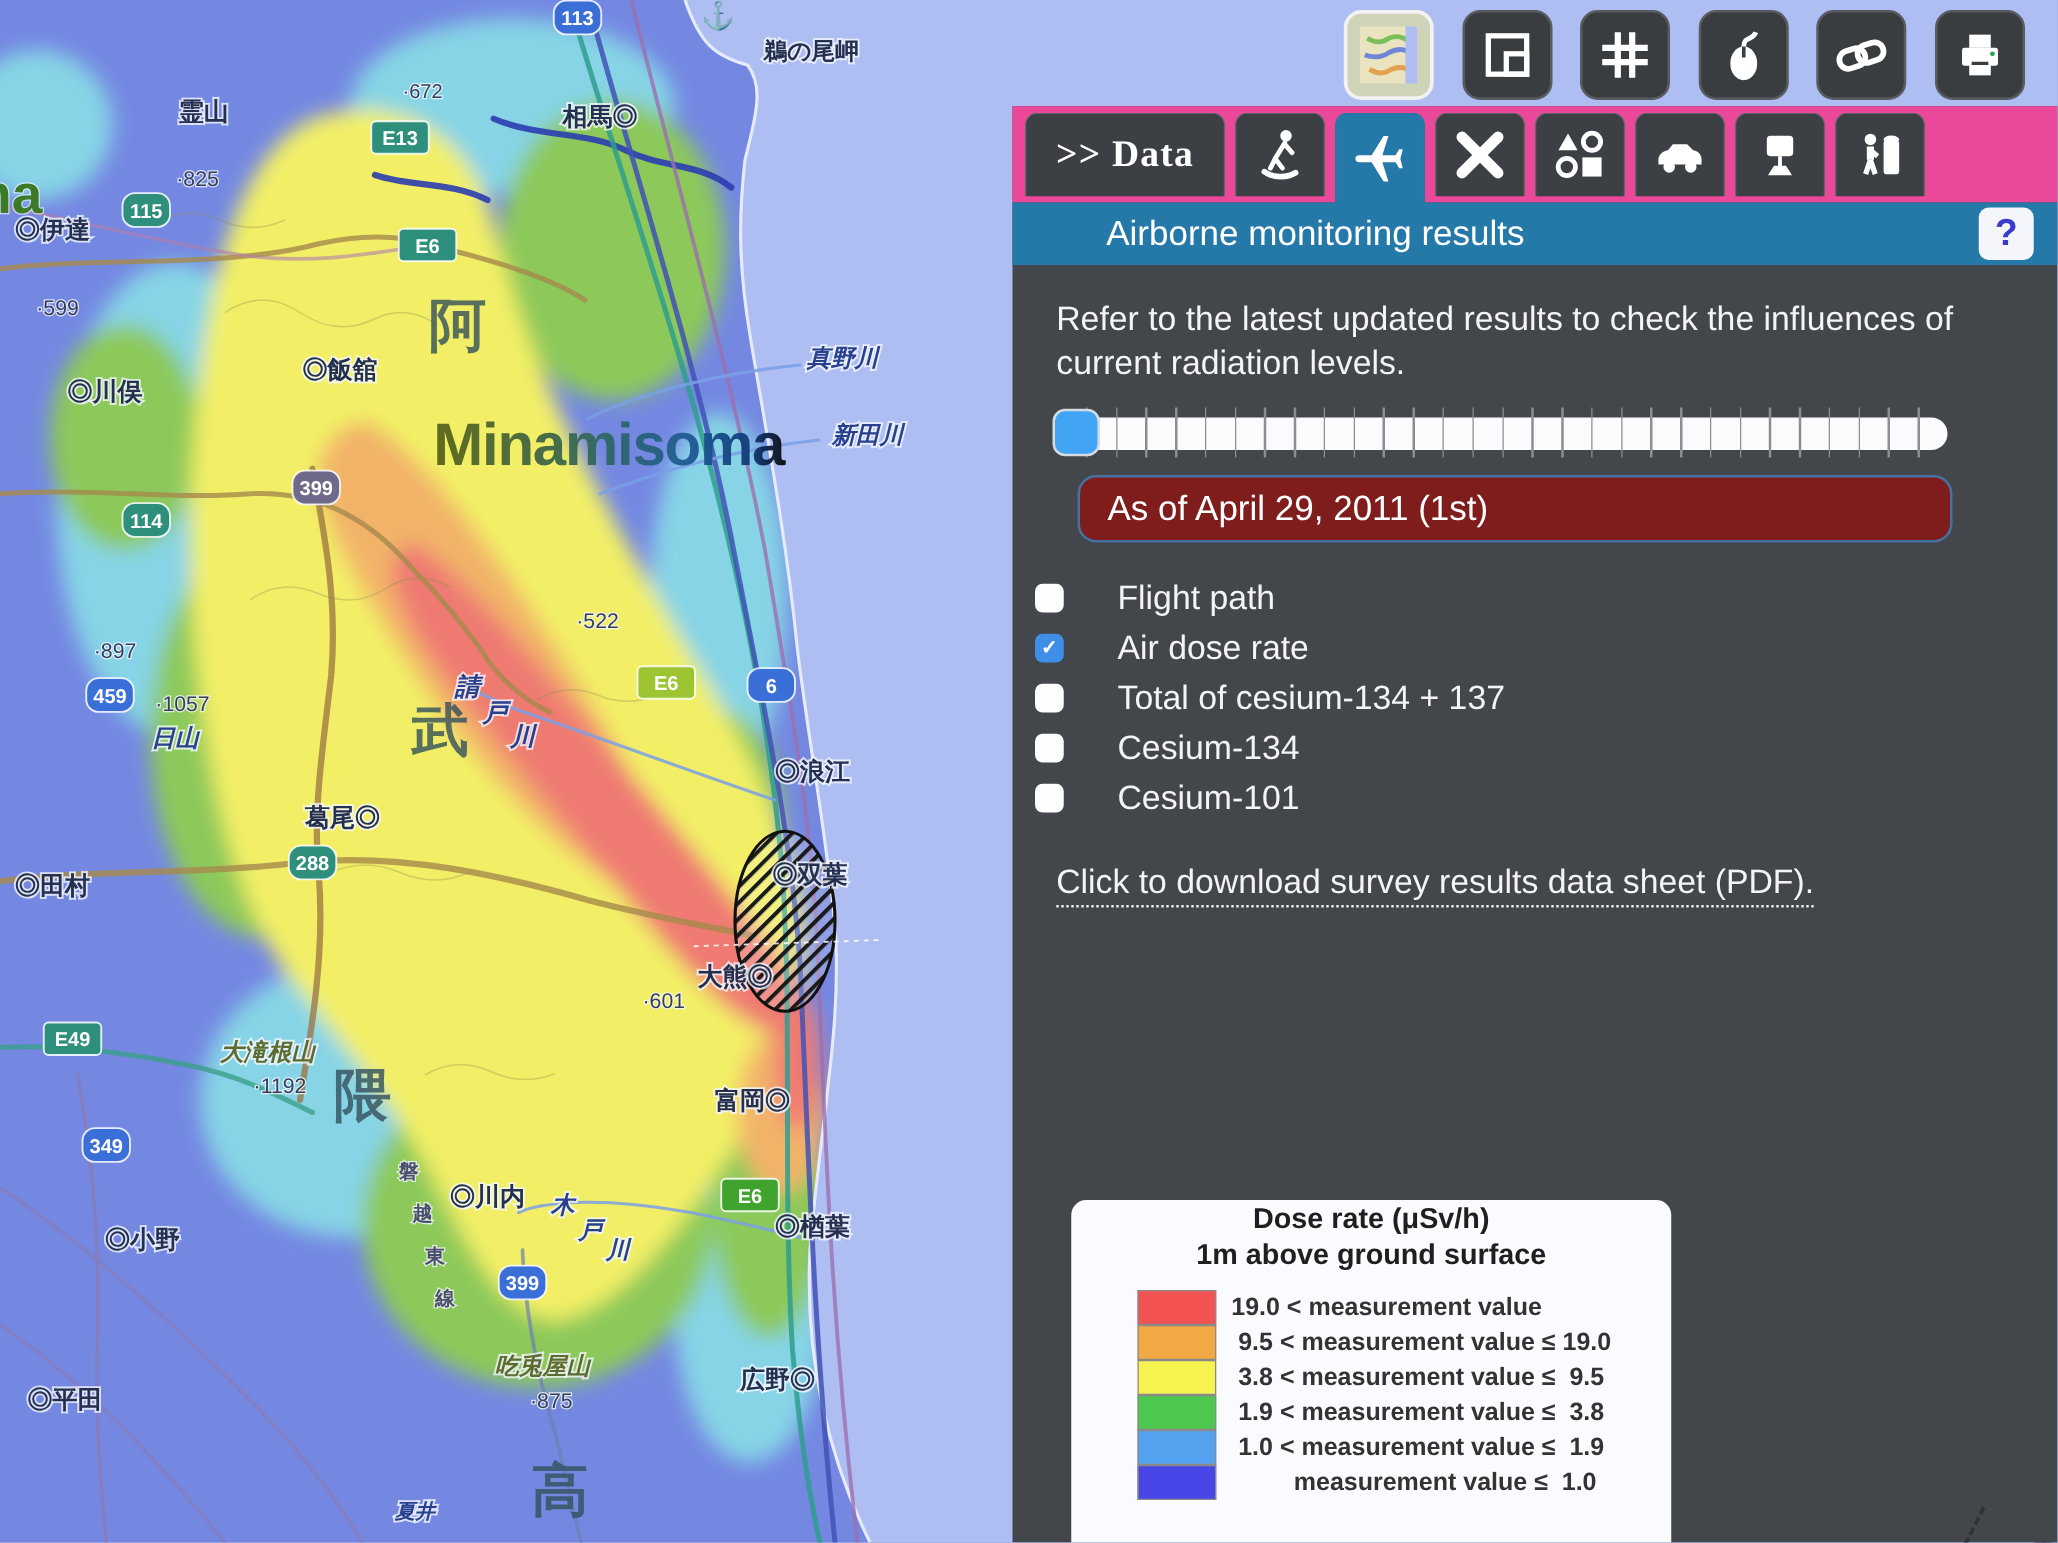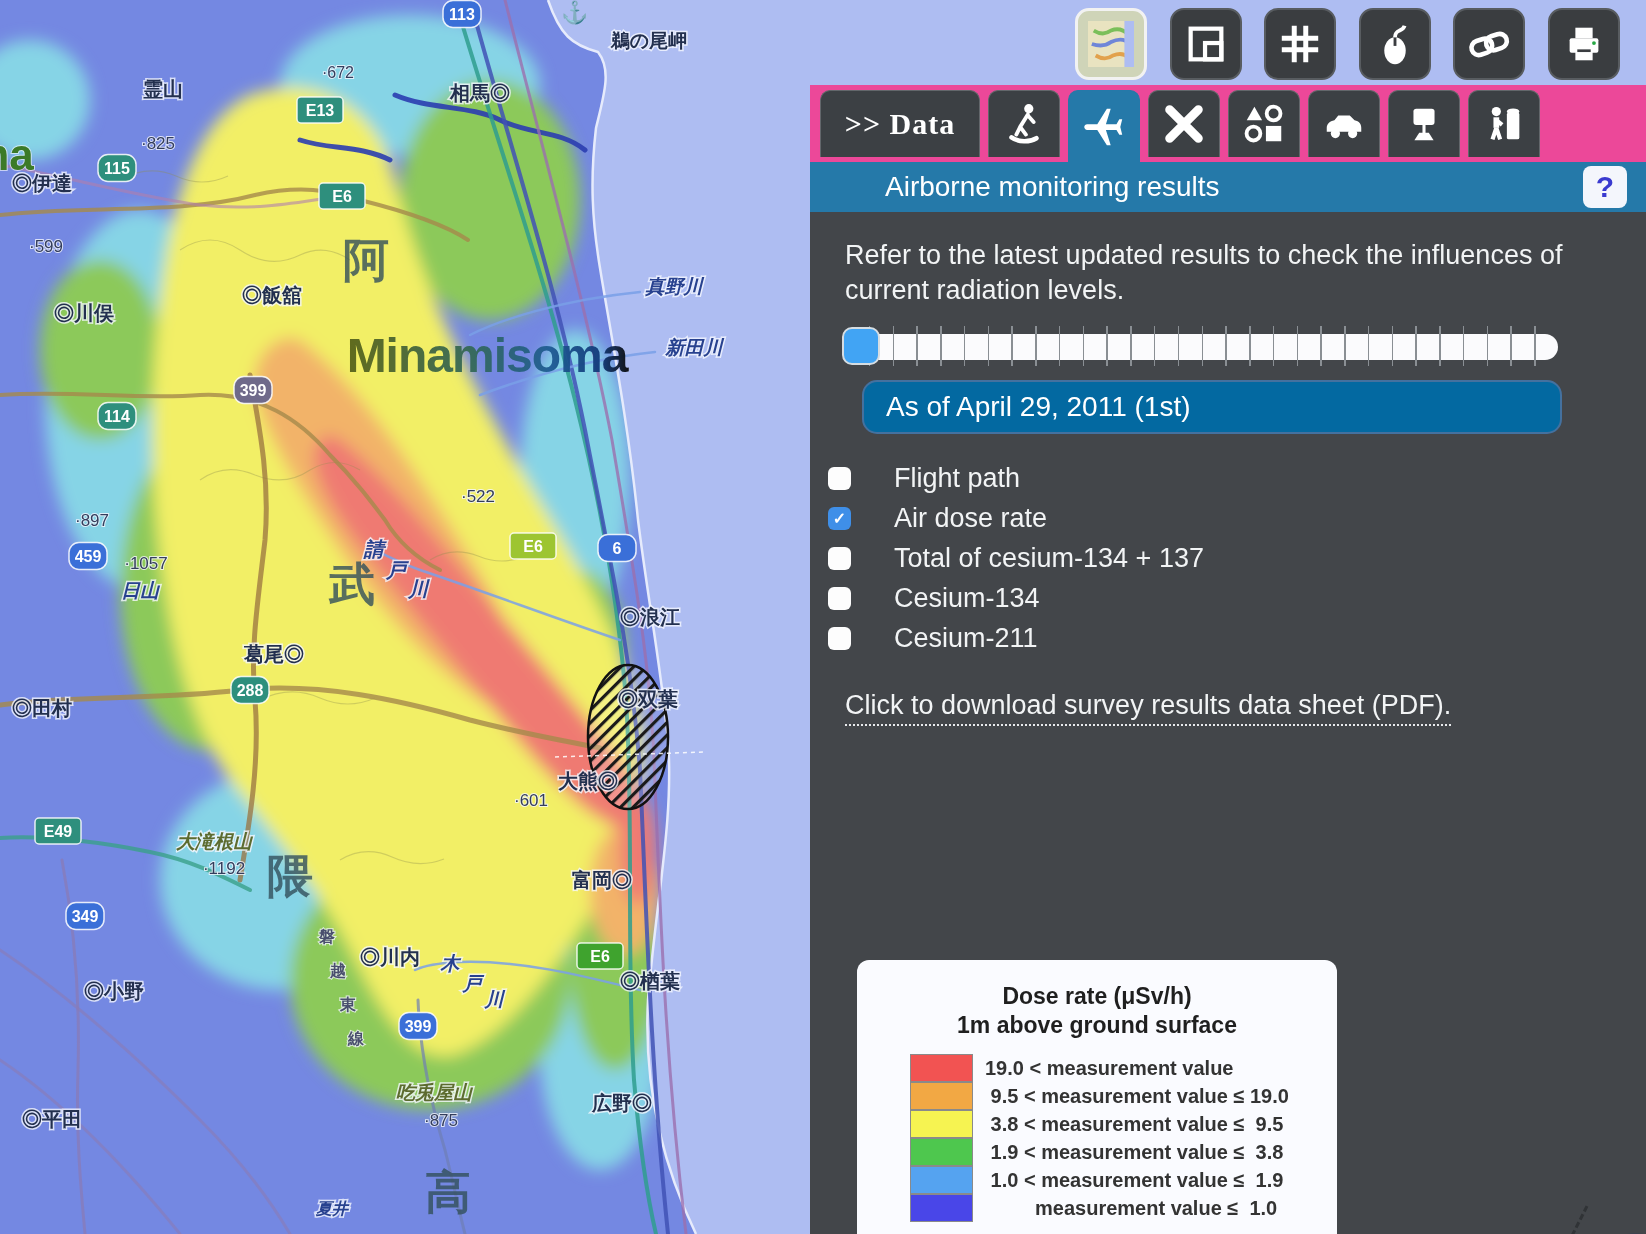--- a/index.html
+++ b/index.html
@@ -38,37 +38,37 @@
             color:#3a3acf;font-size:30px;font-weight:700;display:flex;align-items:center;justify-content:center;}
   .panel-body{padding:0 35px;position:relative;height:calc(100% - 127px);}
   .intro{margin-top:26px;width:745px;font-size:27px;line-height:35px;}
   
   .slider{position:relative;margin-top:24px;width:713px;height:28px;}
   .slider-track{position:absolute;left:0;top:2px;width:100%;height:26px;background:#fbfbfd;border-radius:13px;}
   .tick{position:absolute;top:-6px;width:1.5px;height:40px;background:#8a8f94;}
   .slider-handle{position:absolute;left:-3px;top:-5px;width:38px;height:38px;background:#41a4f4;
                  border:2px solid #d6dde2;border-radius:10px;box-sizing:border-box;z-index:2;}
   
-  .date-box{margin:20px 0 0 17px;width:700px;height:54px;background:#0369a1;border:2px solid #44719f;
+  .date-box{margin:20px 0 0 17px;width:700px;height:54px;background:#7f1d1d;border:2px solid #44719f;
             border-radius:15px;box-sizing:border-box;display:flex;align-items:center;}
   .date-box span{margin-left:22px;font-size:28px;color:#fff;}
   
   .cb-list{margin:24px 0 0 -17px;}
   .cb-row{display:flex;align-items:center;height:40px;gap:29px;}
   .cb-box{width:23px;height:23px;border-radius:6px;background:#fdfdfd;display:flex;align-items:center;
           justify-content:center;font-size:16px;color:#fff;font-weight:700;}
   .cb-box.checked{background:#3f8fe8;}
   .cb-label{margin-left:14px;font-size:27px;}
   
   .dl-link{display:inline-block;margin-top:32px;font-size:27px;color:#f2f4f5;border-bottom:2px dotted #e8eaec;
            padding-bottom:3px;cursor:pointer;}
   
   .legend{position:absolute;left:47px;top:722px;width:480px;height:421px;background:#fafbff;border-radius:12px;
           color:#1f1f1f;}
-  .lg-title{margin-top:22px;text-align:center;font-size:23px;font-weight:700;line-height:29px;}
+  .lg-title{text-align:center;font-size:23px;font-weight:700;line-height:29px;}
   .lg-rows{margin:14px 0 0 53px;}
   .lg-row{display:flex;align-items:center;height:28px;}
   .lg-swatch{width:63px;height:28px;border:1px solid #8a8a8a;box-sizing:border-box;margin-top:-1px;flex:none;}
   .lg-text{margin-left:12px;font-size:20px;font-weight:700;white-space:pre;color:#333;}
   
   .dash-line{position:absolute;left:729px;top:957px;height:205px;border-left:3px dashed #303336;
              transform:rotate(27deg);}
   .plus-btn{position:absolute;right:-18px;top:995px;width:54px;height:54px;border-radius:50%;background:#272c38;
             border:2px solid #3c4250;color:#8a8f98;font-size:34px;display:flex;align-items:center;
             justify-content:center;}
@@ -439,21 +439,21 @@
         <div class="cb-row">
           <span class="cb-box"></span>
           <span class="cb-label">Total of cesium-134 + 137</span>
         </div>
         <div class="cb-row">
           <span class="cb-box"></span>
           <span class="cb-label">Cesium-134</span>
         </div>
         <div class="cb-row">
           <span class="cb-box"></span>
-          <span class="cb-label">Cesium-211</span>
+          <span class="cb-label">Cesium-101</span>
         </div>
       </div>
 
       <span class="dl-link">Click to download survey results data sheet (PDF).</span>
 
       <div class="legend">
         <div class="lg-title">
           <div>Dose rate (μSv/h)</div>
           <div>1m above ground surface</div>
         </div>

